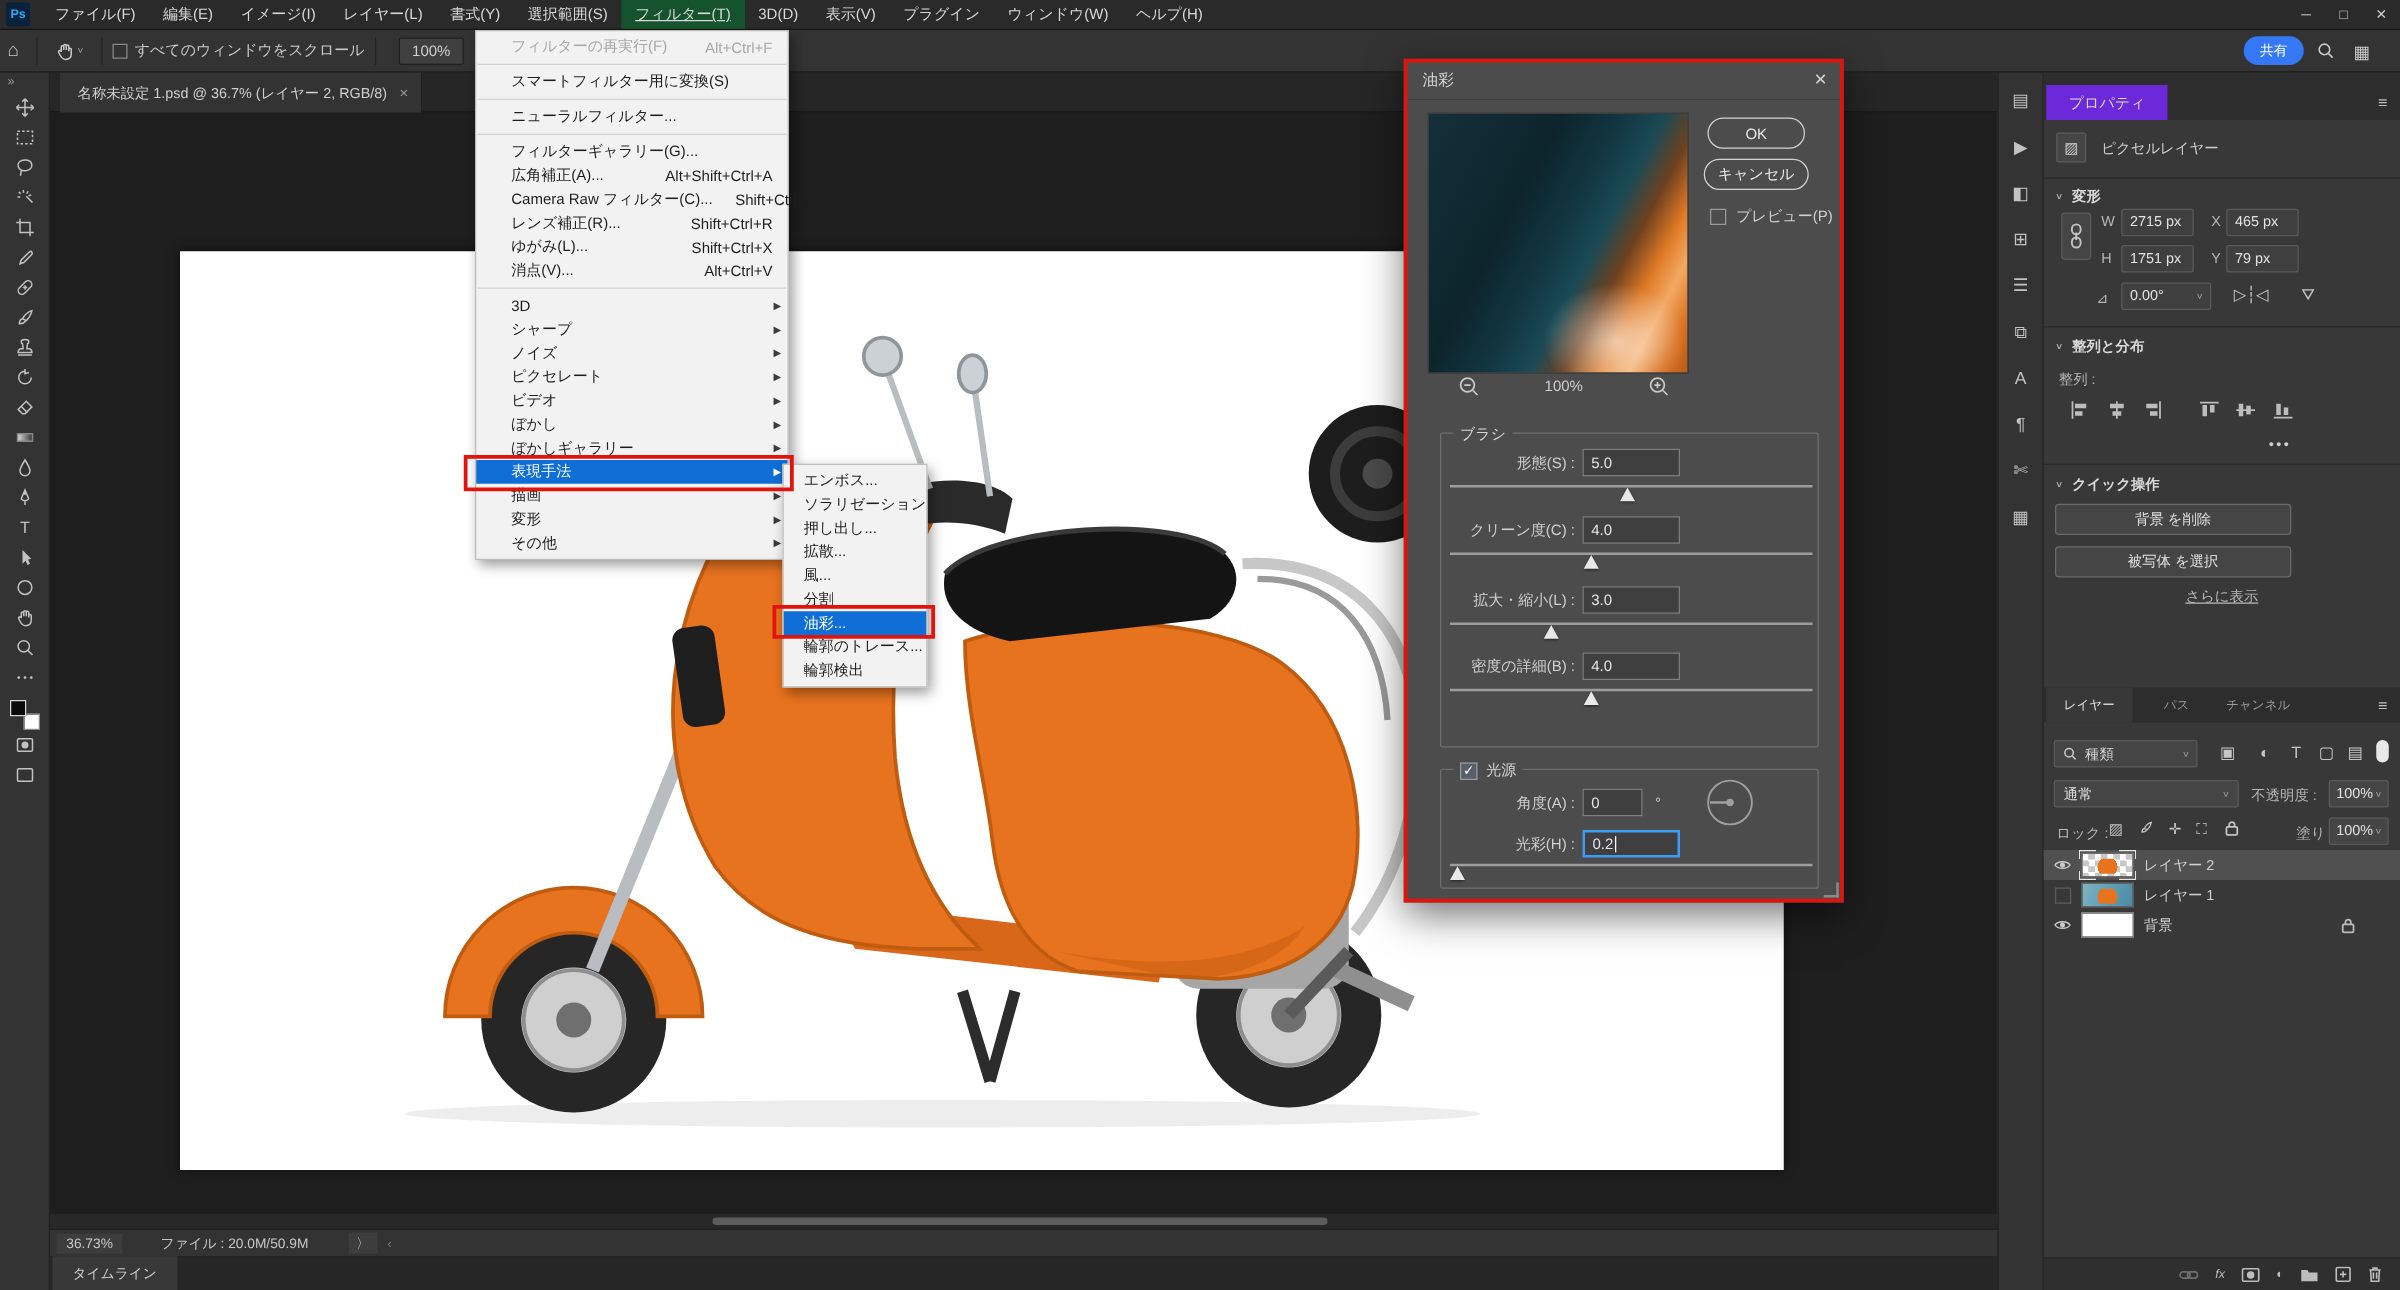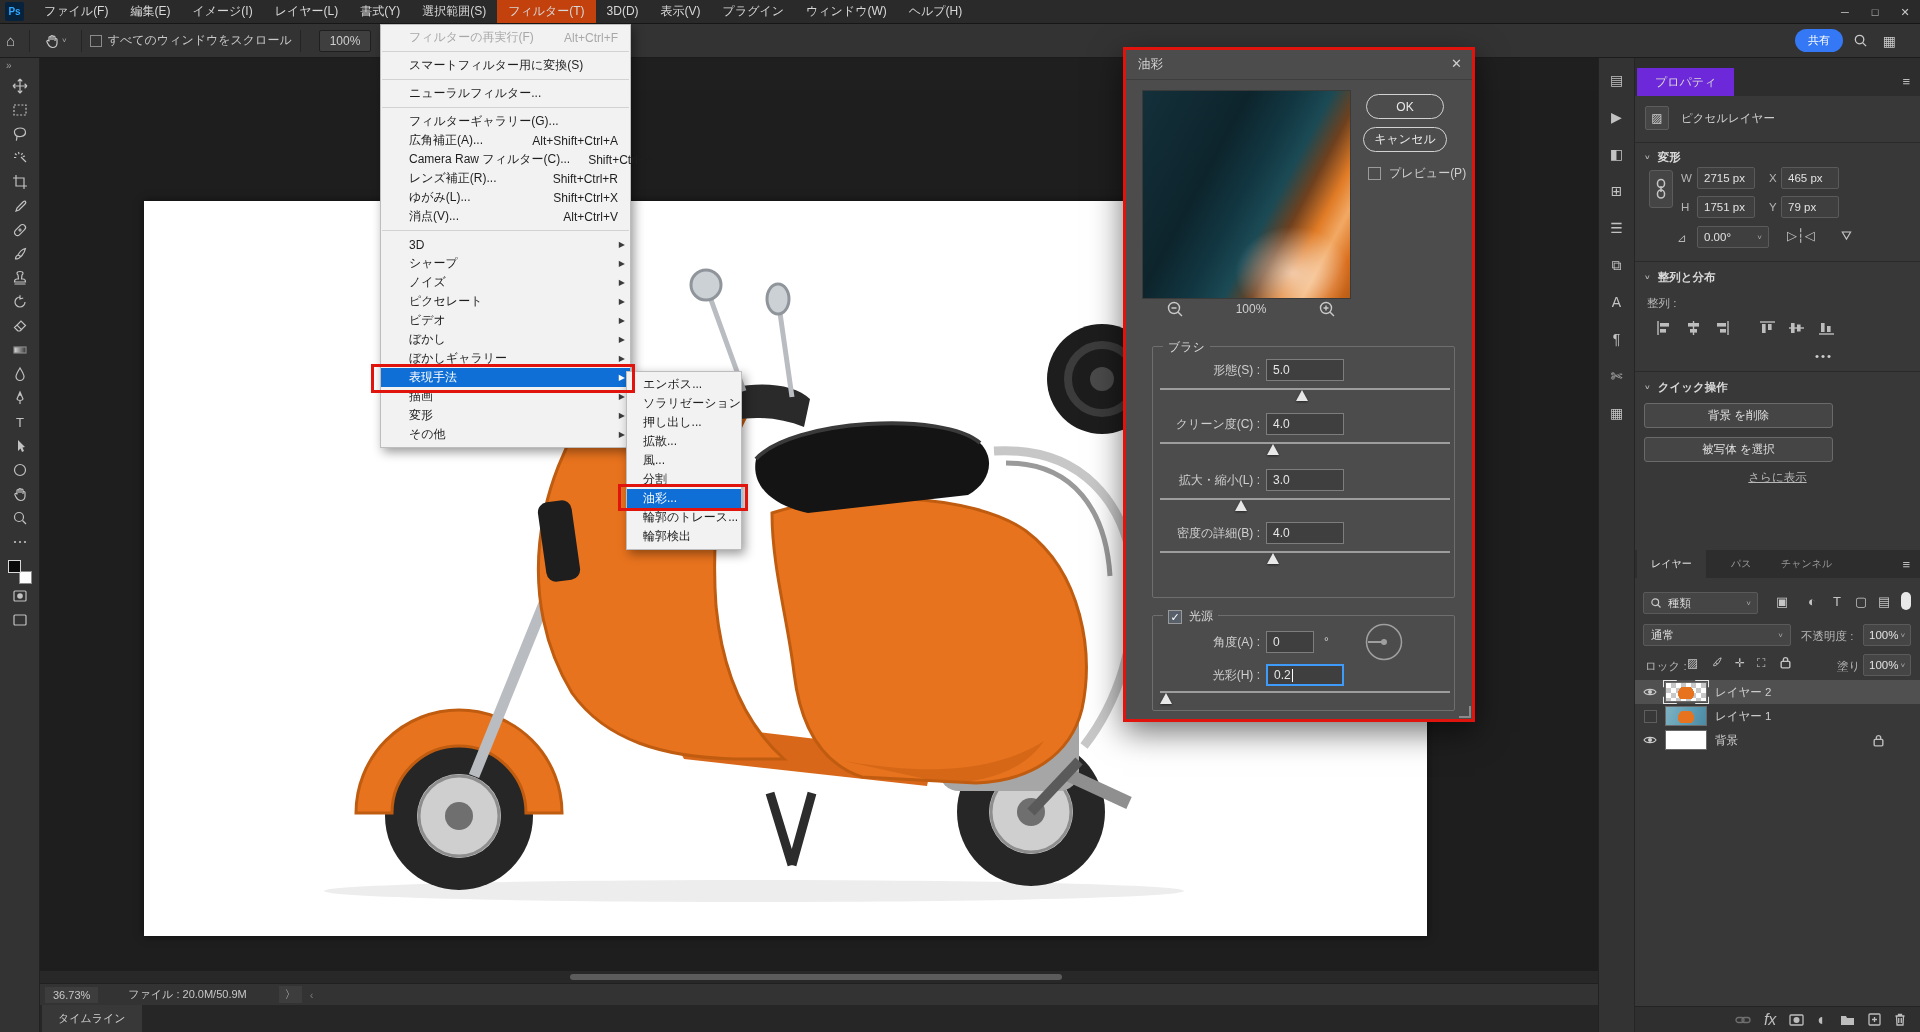--- a/index.html
+++ b/index.html
@@ -3,21 +3,21 @@
 <meta charset="utf-8">
 <style>
 *{margin:0;padding:0;box-sizing:border-box;font-family:"Liberation Sans","DejaVu Sans",sans-serif;}
 html,body{background:#101010;}
 #app{position:relative;width:1920px;height:1032px;background:#1f1f1f;overflow:hidden;font-size:12px;color:#cccccc;}
 
 
 .menubar{position:absolute;top:0;left:0;right:0;height:24px;background:#2a2a2a;border-bottom:1px solid #161616;display:flex;align-items:center;z-index:80;}
 .ps-logo{width:19px;height:19px;margin:0 9px 0 5px;background:#06223c;border-radius:2px;color:#31a8ff;font-size:10px;font-weight:bold;display:flex;align-items:center;justify-content:center;}
 .mi{padding:0 11px;line-height:23px;color:#d8d8d8;white-space:nowrap;}
-.mi.active{background:#c2410c;}
+.mi.active{background:#14532d;text-decoration:underline;}
 .win-controls{position:absolute;right:0;top:0;height:24px;display:flex;}
 .wc{width:30px;text-align:center;line-height:24px;color:#c9c9c9;font-size:11px;}
 
 
 .options-bar{position:absolute;top:24px;left:0;right:0;height:34px;background:#333333;border-bottom:1px solid #1c1c1c;display:flex;align-items:center;z-index:20;}
 .ob-sep{width:1px;height:22px;background:#242424;margin:0 8px;}
 .ob-icon{color:#c9c9c9;font-size:15px;padding:0 6px;display:flex;align-items:center;}
 .chev{font-size:8px;color:#aaa;margin-left:2px;}
 .ob-check{display:flex;align-items:center;gap:6px;color:#c9c9c9;}
 .cb-empty{width:12px;height:12px;border:1px solid #8a8a8a;background:transparent;}
@@ -144,21 +144,21 @@
 .lrow.sel{background:#505050;}
 .eye{width:30px;display:flex;justify-content:center;}
 .eyebox{width:13px;height:13px;border:1px solid #5e5e5e;}
 .lthumb{width:42px;height:20px;margin-right:8px;position:relative;border:1px solid #6a6a6a;}
 .lthumb.checker{background:conic-gradient(#c8c8c8 25%,#ffffff 0 50%,#c8c8c8 0 75%,#ffffff 0) 0 0/10px 10px;}
 .lthumb.photo{background:linear-gradient(110deg,#7fb2c2 0%,#5d9db5 55%,#4d8aa5 100%);}
 .lthumb.white{background:#ffffff;}
 .blob{position:absolute;left:9px;top:4px;width:22px;height:12px;background:radial-gradient(circle at 50% 55%,#e8731e 0 62%,transparent 63%);}
 .selmark{position:absolute;inset:-3px;border:1.5px solid #e8e8e8;clip-path:polygon(0 0,30% 0,30% 18%,70% 18%,70% 0,100% 0,100% 30%,88% 30%,88% 70%,100% 70%,100% 100%,70% 100%,70% 85%,30% 85%,30% 100%,0 100%,0 70%,12% 70%,12% 30%,0 30%);}
 .l-footer{position:absolute;left:0;right:0;bottom:0;height:26px;background:#2f2f2f;border-top:1px solid #232323;display:flex;align-items:center;justify-content:flex-end;gap:13px;padding-right:14px;color:#bdbdbd;}
-.l-footer .fi{font-size:16px;}
+.l-footer .fi{font-size:10px;}
 .fx{font-style:italic;font-size:12px;}
 svg.licon{stroke:#bdbdbd;fill:none;stroke-width:1.3;}
 </style>
 </head>
 <body>
 
 <div id="app">
 
   <div class="canvas-area">
     <div class="canvas">
@@ -245,20 +245,26 @@
     <span class="share-btn" style="background-color: rgb(52, 120, 246);">共有</span>
     <span class="ob-right-icon" style="right:52px;">
       <svg width="15" height="15" viewBox="0 0 16 16" stroke="#c9c9c9" fill="none" stroke-width="1.4">
           <circle cx="7" cy="7" r="4.5"></circle>
           <path d="M10.5 10.5 L14 14"></path>
         </svg>
     </span>
     <span class="ob-right-icon" style="right:24px;font-size:14px;">▦</span>
   </div>
 
+  <div class="tabbar">
+    <div class="doc-tab">
+      <span>名称未設定 1.psd @ 36.7% (レイヤー 2, RGB/8)</span>
+      <span class="tab-close">×</span>
+    </div>
+  </div>
 
   <div class="toolbar">
     <div class="tb-chev">»</div>
     <div class="tool">
         <svg width="16" height="16" viewBox="0 0 16 16">
           <path d="M8 1 L8 15 M1 8 L15 8 M8 1 L5.8 3.4 M8 1 L10.2 3.4 M8 15 L5.8 12.6 M8 15 L10.2 12.6 M1 8 L3.4 5.8 M1 8 L3.4 10.2 M15 8 L12.6 5.8 M15 8 L12.6 10.2"></path>
         </svg>
       </div>
     <div class="tool">
         <svg width="16" height="16" viewBox="0 0 16 16">

